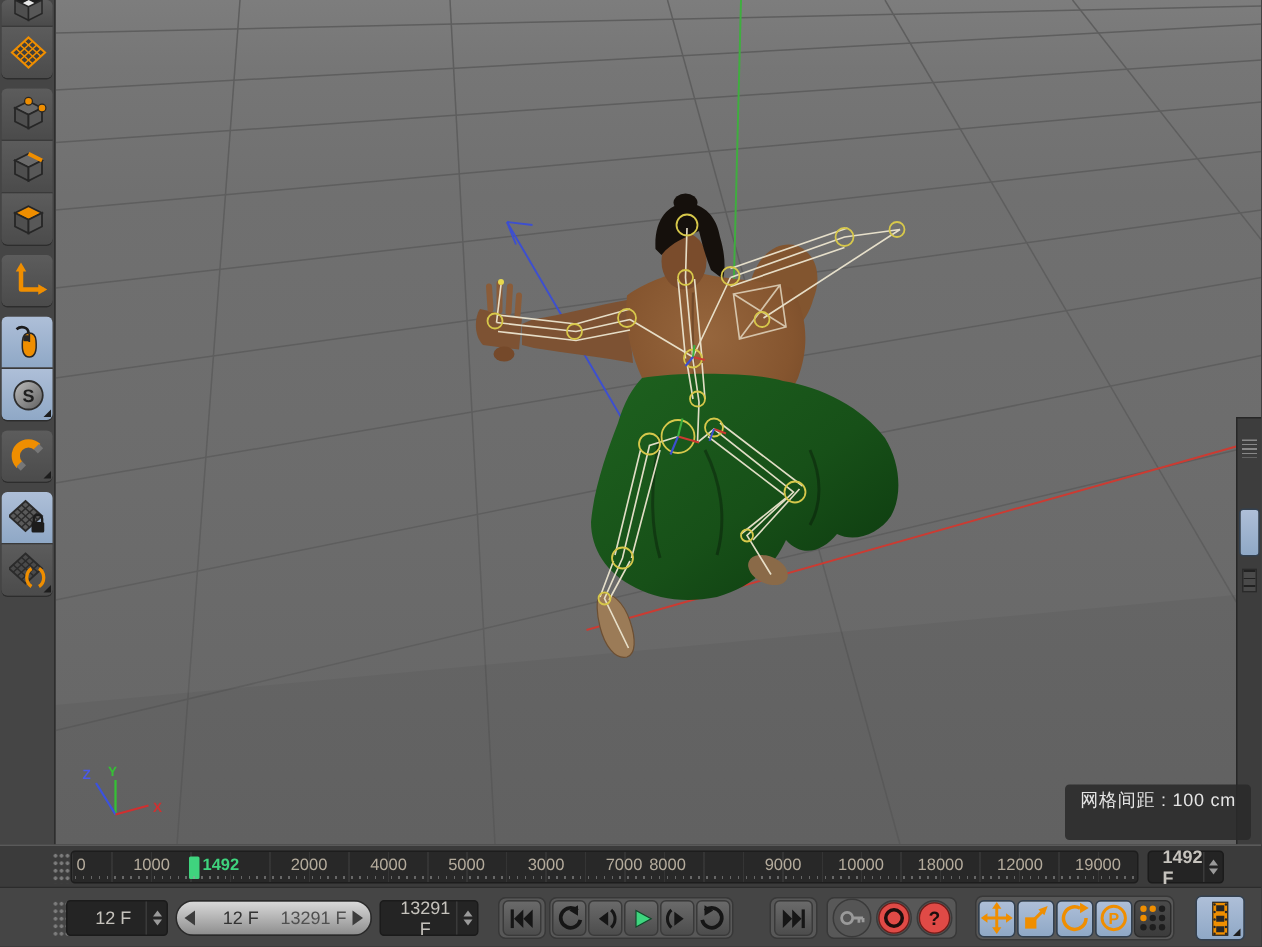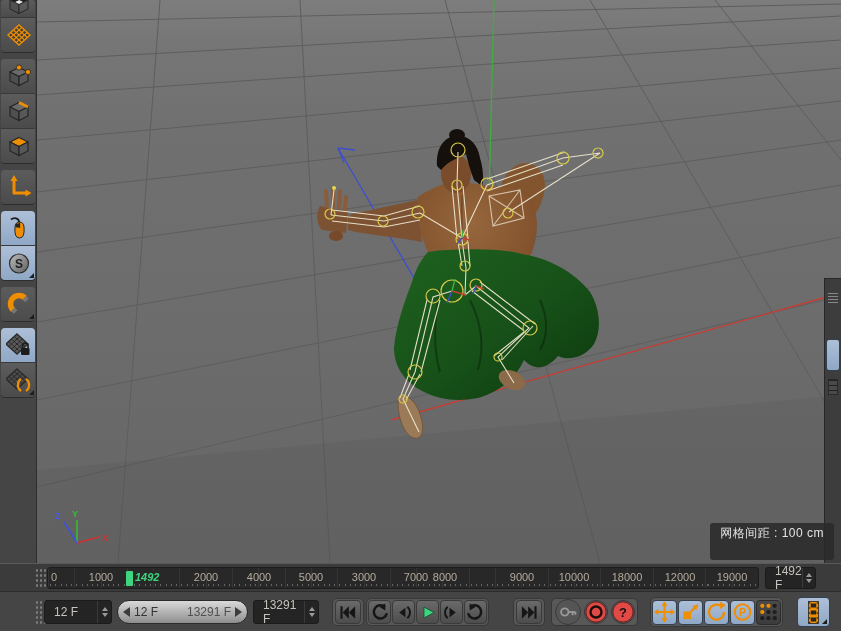--- a/index.html
+++ b/index.html
@@ -42,34 +42,34 @@
   .grip{position:absolute;width:12px;background-image:radial-gradient(circle at 50% 50%, #7d7d7d 1px, transparent 1.4px);
     background-size:4px 5px;}
   .ruler{position:absolute;left:47px;top:3px;width:712px;height:22px;background:#282828;
     border:1px solid #1d1d1d;border-radius:3px;box-sizing:border-box;overflow:hidden;
     background-image:repeating-linear-gradient(90deg,rgba(255,255,255,.06) 0 1px,transparent 1px 26.3px);}
   .ruler .dots{position:absolute;left:2px;right:2px;bottom:2px;height:2px;
     background-image:repeating-linear-gradient(90deg,#9a9a9a 0 1px,transparent 1px 5.26px);opacity:.55;}
   .tick{position:absolute;top:3px;color:#b4ab9c;font-size:11px;transform:translateX(-50%);white-space:nowrap;}
   .tick.t0{transform:none;}
   .marker{position:absolute;top:3px;width:7px;height:15px;background:#3fd47e;border-radius:1px;}
-  .marker-label{position:absolute;top:3px;color:#3fd47e;font-size:11px;font-weight:bold;background:#282828;padding-right:14px;font-style:italic;}
+  .marker-label{position:absolute;top:3px;color:#3fd47e;font-size:11px;font-weight:bold;background:#282828;padding-right:14px;}
   .framefield{position:absolute;background:#242424;border:1px solid #1b1b1b;border-radius:3px;
     color:#c6c3bd;font-size:12px;box-sizing:border-box;display:flex;align-items:center;}
   .framefield .val{flex:1;padding-left:9px;}
   .spin{width:13px;align-self:stretch;border-left:1px solid #3a3a3a;display:flex;flex-direction:column;
     align-items:center;justify-content:center;gap:2px;}
   .spin i{width:0;height:0;border-left:3.5px solid transparent;border-right:3.5px solid transparent;}
   .spin .up{border-bottom:4px solid #9a9a9a;}
   .spin .dn{border-top:4px solid #9a9a9a;}
-  .tl-field{left:765px;top:3px;width:51px;height:22px;}
+  .tl-field{left:765px;top:3px;width:51px;height:22px;font-weight:bold;}
 
   
   .transport-row{position:absolute;left:0;top:591px;width:841px;height:40px;background:#454545;
-    border-top:1px solid #2c2c2c;box-sizing:border-box;}
+    border-top:1px solid #2c2c2c;box-sizing:border-box;text-align:center;}
   .tr-f1{left:44px;top:8px;width:68px;height:24px;}
   .tr-f2{left:253px;top:8px;width:66px;height:24px;}
   .range{position:absolute;left:117px;top:8px;width:131px;height:24px;border-radius:12px;
     background:linear-gradient(#d9d9d9,#8e8e8e);border:1px solid #2a2a2a;box-sizing:border-box;
     display:flex;align-items:center;font-size:12px;color:#333;}
   .range .arrow-l{width:0;height:0;border-top:5px solid transparent;border-bottom:5px solid transparent;
     border-right:7px solid #3c3c3c;margin:0 4px 0 5px;}
   .range .arrow-r{width:0;height:0;border-top:5px solid transparent;border-bottom:5px solid transparent;
     border-left:7px solid #3c3c3c;margin:0 5px 0 4px;}
   .range .rs{flex:1;}

